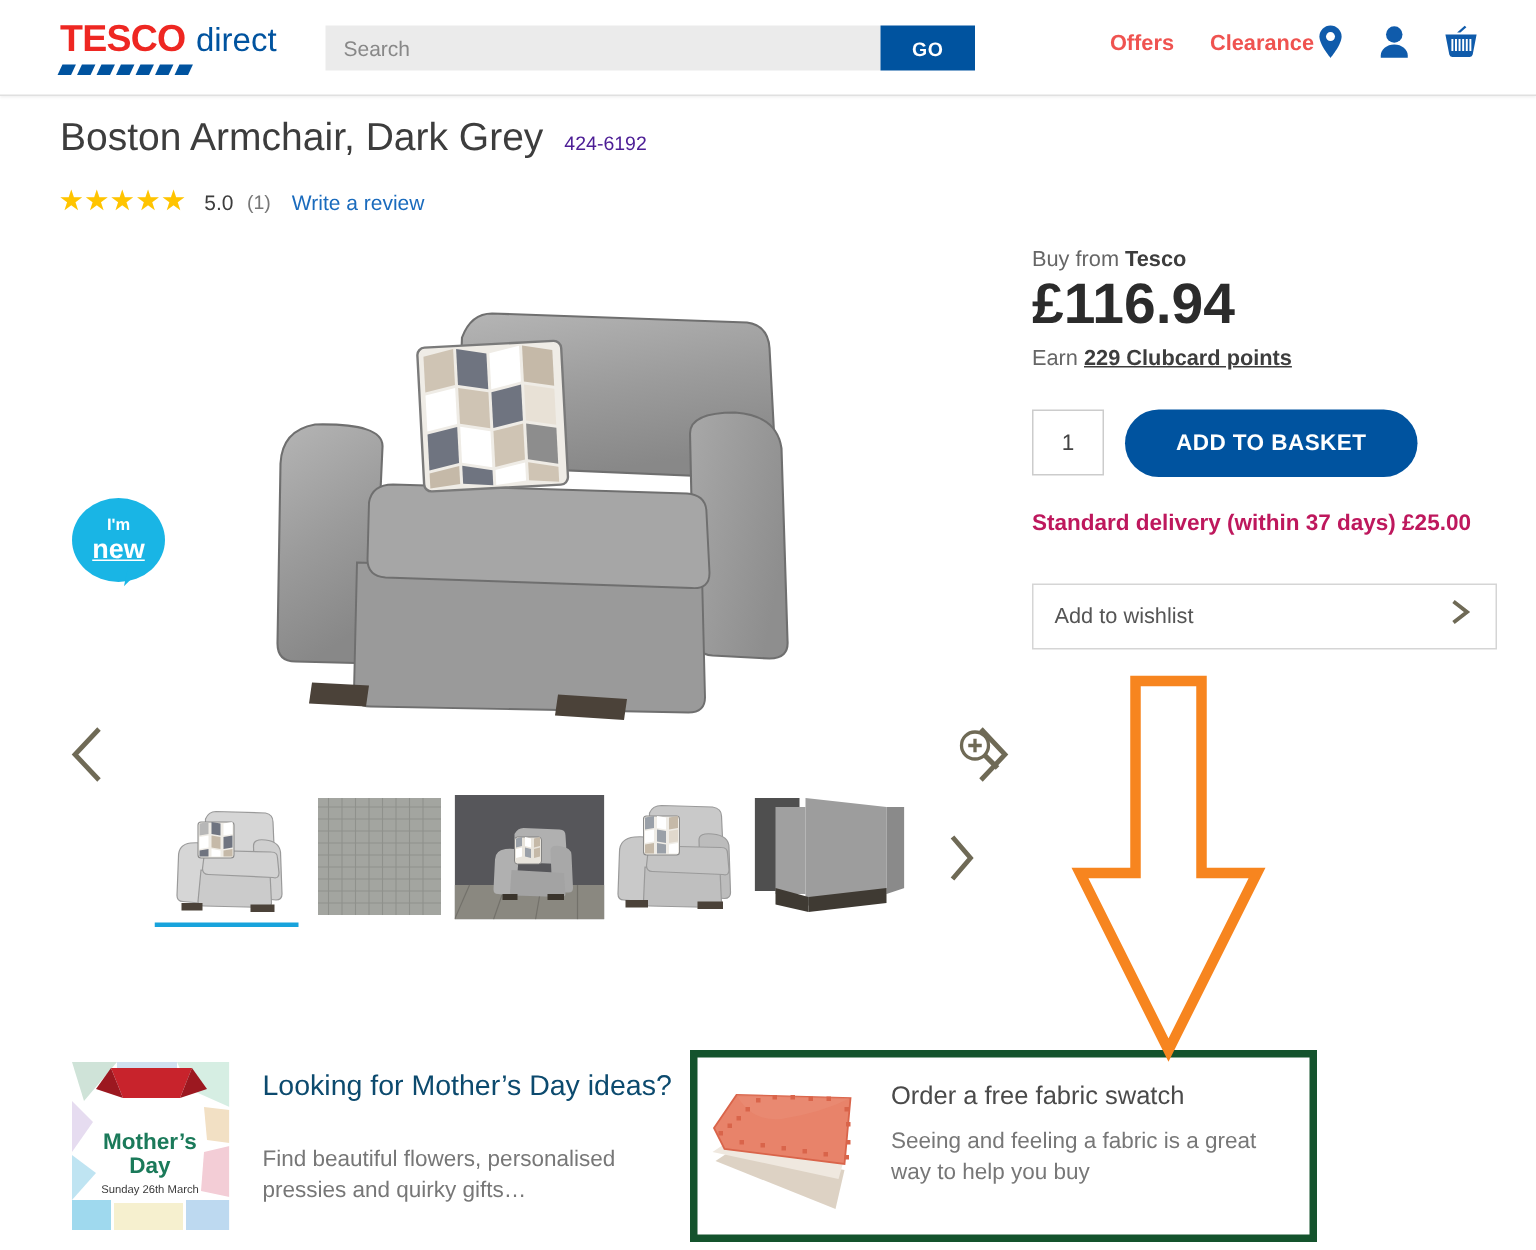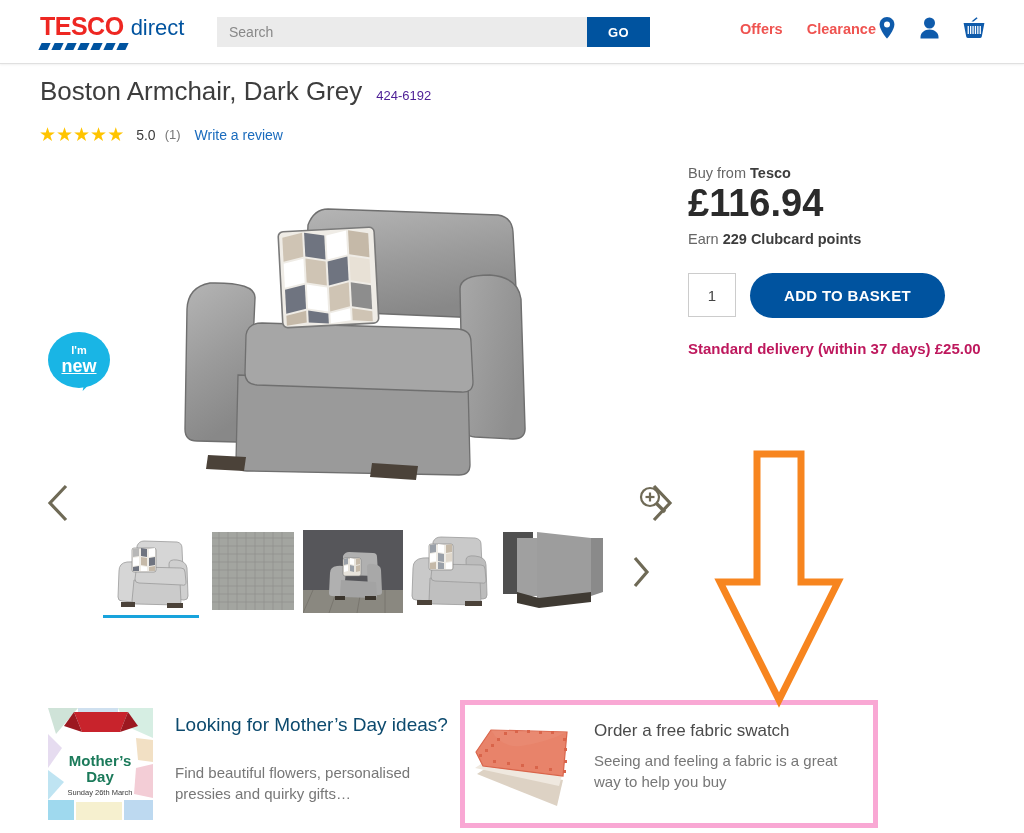--- a/index.html
+++ b/index.html
@@ -139,21 +139,21 @@
   }
   .thumbs-next { margin-left: 24px; margin-top: 24px; cursor: pointer; }
   .thumbs-next svg { stroke: #6f6a56; fill: none; stroke-width: 3.2; }
 
   
   .buybox { position: absolute; left: 688px; top: 165px; width: 310px; }
   .buy-from { font-size: 14.5px; color: #666; margin-bottom: 2px; }
   .buy-from b { color: #3d3d3d; }
   .price { font-size: 38px; font-weight: bold; color: #2b2b2b; line-height: 1.1; margin: 2px 0 6px; }
   .clubcard { font-size: 14.5px; color: #666; }
-  .clubcard b { color: #3d3d3d; }
+  .clubcard b { color: #3d3d3d; text-decoration: underline; }
 
   .qty-row { display: flex; align-items: center; margin-top: 26px; }
   .qty-input {
     width: 48px; height: 44px; border: 1px solid #ccc; background: #fff;
     text-align: center; font-size: 15px; color: #444;
     font-family: "Liberation Sans", sans-serif; outline: none;
   }
   .basket-btn {
     margin-left: 14px; height: 45px; width: 195px;
     background: #00539f; color: #fff; border: none; border-radius: 23px;
@@ -188,21 +188,21 @@
     width: 105px; height: 112px; flex: 0 0 105px;
     position: relative; overflow: hidden; background: #fff;
   }
   .promo-text { margin-left: 22px; padding-top: 6px; }
   .promo-title { font-size: 19px; color: #0c4a6e; margin: 0 0 26px; font-weight: 400; }
   .promo-sub { font-size: 15px; color: #777; line-height: 1.42; margin: 0; max-width: 260px; }
 
   .promo-swatch {
     position: absolute; left: 460px; top: 700px;
     width: 418px; height: 128px;
-    border: 5px solid #f9a8d4; background: #fff;
+    border: 5px solid #14532d; background: #fff;
     display: flex; align-items: flex-start; cursor: pointer;
   }
   .swatch-img { width: 98px; height: 108px; margin: 5px 0 0 6px; flex: 0 0 98px; }
   .swatch-text { margin-left: 25px; padding-top: 16px; }
   .swatch-title { font-size: 17px; color: #4a4a4a; margin: 0 0 9px; font-weight: 400; }
   .swatch-sub { font-size: 15px; color: #777; line-height: 1.42; margin: 0; max-width: 262px; }
 </style>
 </head>
 <body>
 
@@ -499,20 +499,28 @@
     <span>Earn </span><b>229 Clubcard points</b>
   </div>
 
   <div class="qty-row">
     <input class="qty-input" type="text" value="1" style="">
     <button class="basket-btn">ADD TO BASKET</button>
   </div>
 
   <a class="delivery">Standard delivery (within 37 days) £25.00</a>
 
+  <div class="wishlist">
+    <span class="wishlist-label">Add to wishlist</span>
+    <span>
+      <svg width="20" height="22" viewBox="0 0 20 22">
+          <polyline points="6,4 15,11 6,18"></polyline>
+        </svg>
+    </span>
+  </div>
 </div>
 
 <div class="annot-arrow">
   <svg width="134" height="258" viewBox="0 0 134 258">
     <polygon points="45,4 89,4 89,132 126,132 67,250 8,132 45,132" fill="none" stroke="#f7851f" stroke-width="7" stroke-linejoin="miter"></polygon>
   </svg>
 </div>
 
 <div class="promo-mothers">
   <div class="promo-md-img">

